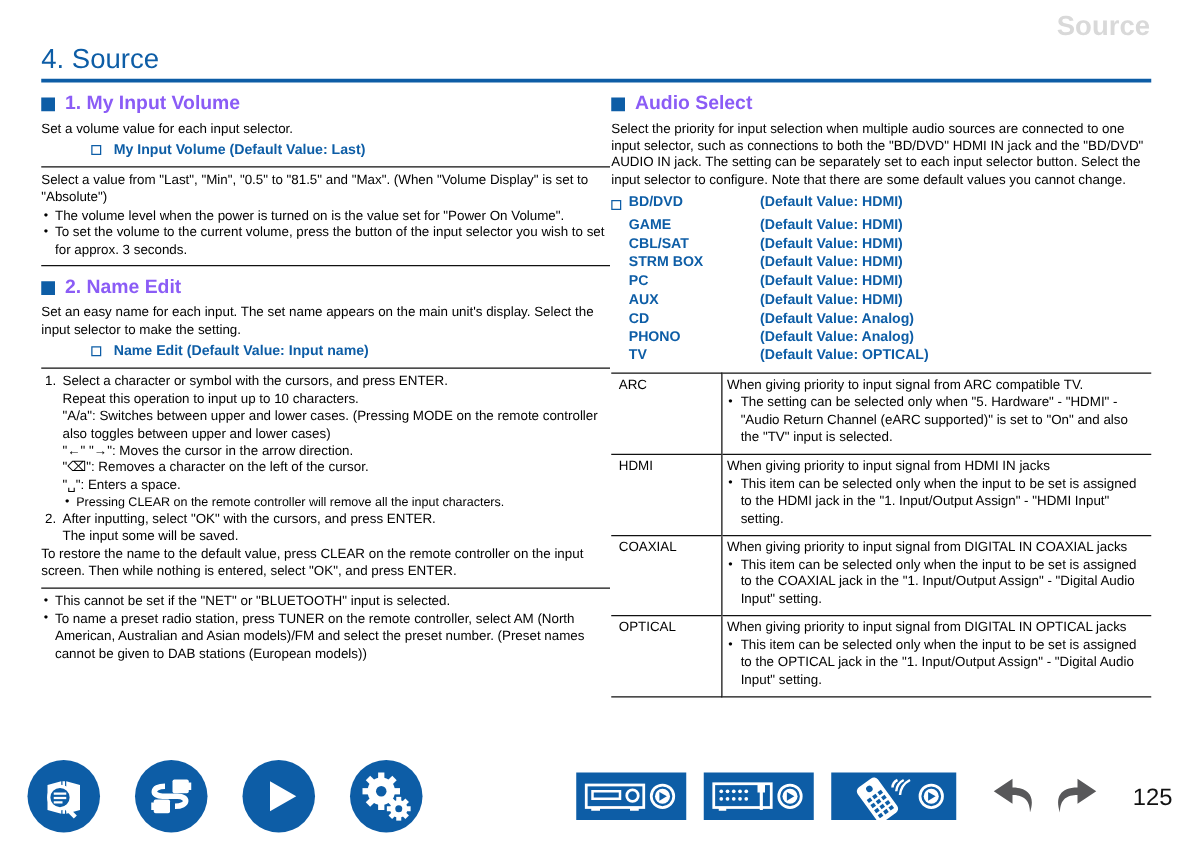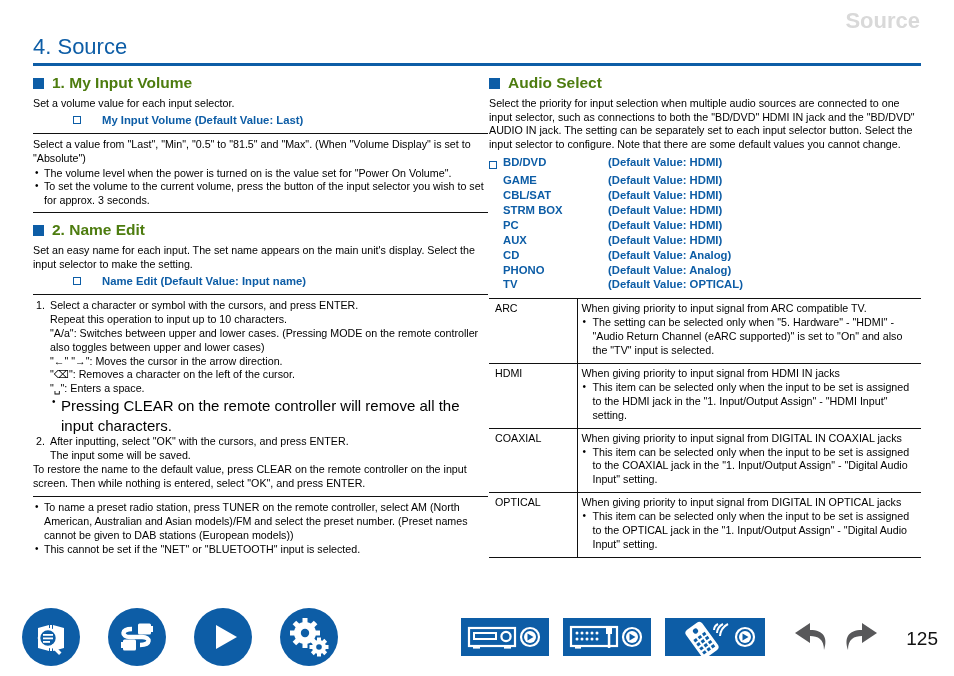--- a/index.html
+++ b/index.html
@@ -29,31 +29,31 @@
     background:#0d5da6;
   }
 
   
   .col{ position:absolute; top:70px; }
   .col-left{ left:33px; width:455px; }
   .col-right{ left:489px; width:432px; }
 
   
   .sec-head{
-    color:#4d7c0f; font-weight:bold; font-size:15.5px;
+    color:#8b5cf6; font-weight:bold; font-size:15.5px;
     display:flex; align-items:center; gap:8px;
     margin:4px 0 4px 0; line-height:1.2;
   }
   .sq{
     display:inline-block; width:11px; height:11px; background:#0d5da6;
     flex:0 0 auto; position:relative; top:0px;
   }
   .sub-head{
     color:#0d5da6; font-weight:bold; font-size:11.3px;
-    display:flex; align-items:flex-start; gap:21px; line-height:1.35;
+    display:flex; align-items:flex-start; gap:10px; line-height:1.35;
     margin:2px 0 3px 0;
     padding-left:40px;
   }
   .sq-hollow{
     display:inline-block; width:8px; height:8px;
     border:1.6px solid #0d5da6; background:#fff;
     flex:0 0 auto; margin-top:3px;
   }
 
   
@@ -63,21 +63,21 @@
 
   .list{ margin:0; padding:0; list-style:none; }
   .li{
     font-size:10.7px; line-height:1.30;
     padding-left:11px; position:relative; margin-bottom:0px;
   }
   .li:before{
     content:"\2022"; position:absolute; left:2px; top:-1px; font-size:10px;
   }
   .li-in{
-    font-size:15px; line-height:1.30;
+    font-size:10px; line-height:1.30;
     padding-left:11px; position:relative; margin-left:10px;
   }
   .li-in:before{
     content:"\2022"; position:absolute; left:2px; top:-1px; font-size:10px;
   }
   .num{
     font-size:10.7px; line-height:1.30;
     padding-left:17px; position:relative;
   }
   .num > .n{ position:absolute; left:3px; top:0; }
@@ -188,22 +188,22 @@
       <span class="n">2.</span>
       <span>After inputting, select "OK" with the cursors, and press ENTER.</span>
     </div>
     <div class="ind">The input some will be saved.</div>
 
     <div class="p">To restore the name to the default value, press CLEAR on the remote controller on the input screen. Then while nothing is entered, select "OK", and press ENTER.</div>
 
     <div class="rule"></div>
 
     <ul class="list">
+      <li class="li">This cannot be set if the "NET" or "BLUETOOTH" input is selected.</li>
       <li class="li">To name a preset radio station, press TUNER on the remote controller, select AM (North American, Australian and Asian models)/FM and select the preset number. (Preset names cannot be given to DAB stations (European models))</li>
-      <li class="li">This cannot be set if the "NET" or "BLUETOOTH" input is selected.</li>
     </ul>
   </div>
 
   <div class="col col-right">
 
     <div class="sec-head">
       <span class="sq"></span>
       <span>Audio Select</span>
     </div>
 

